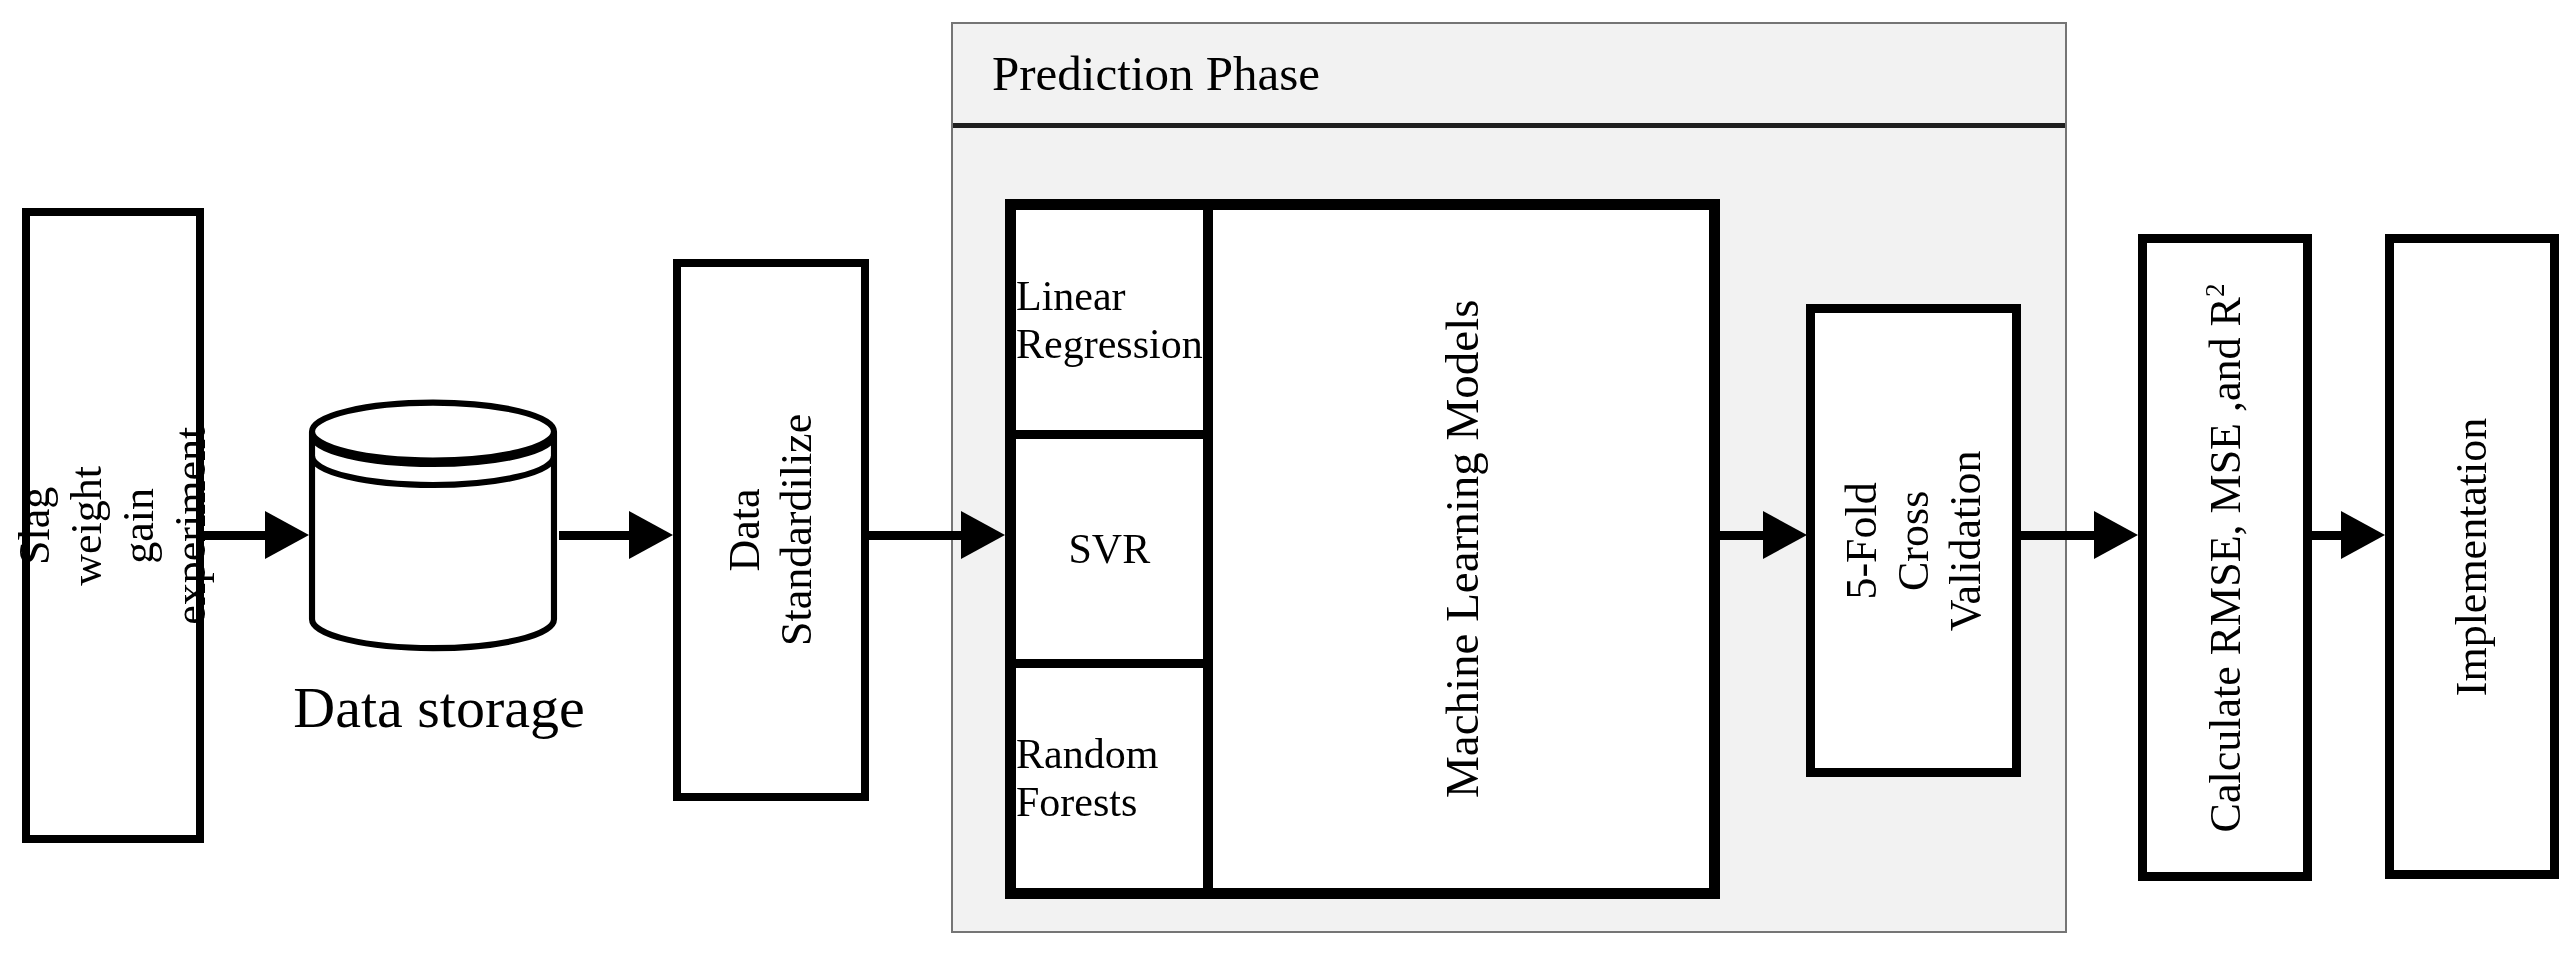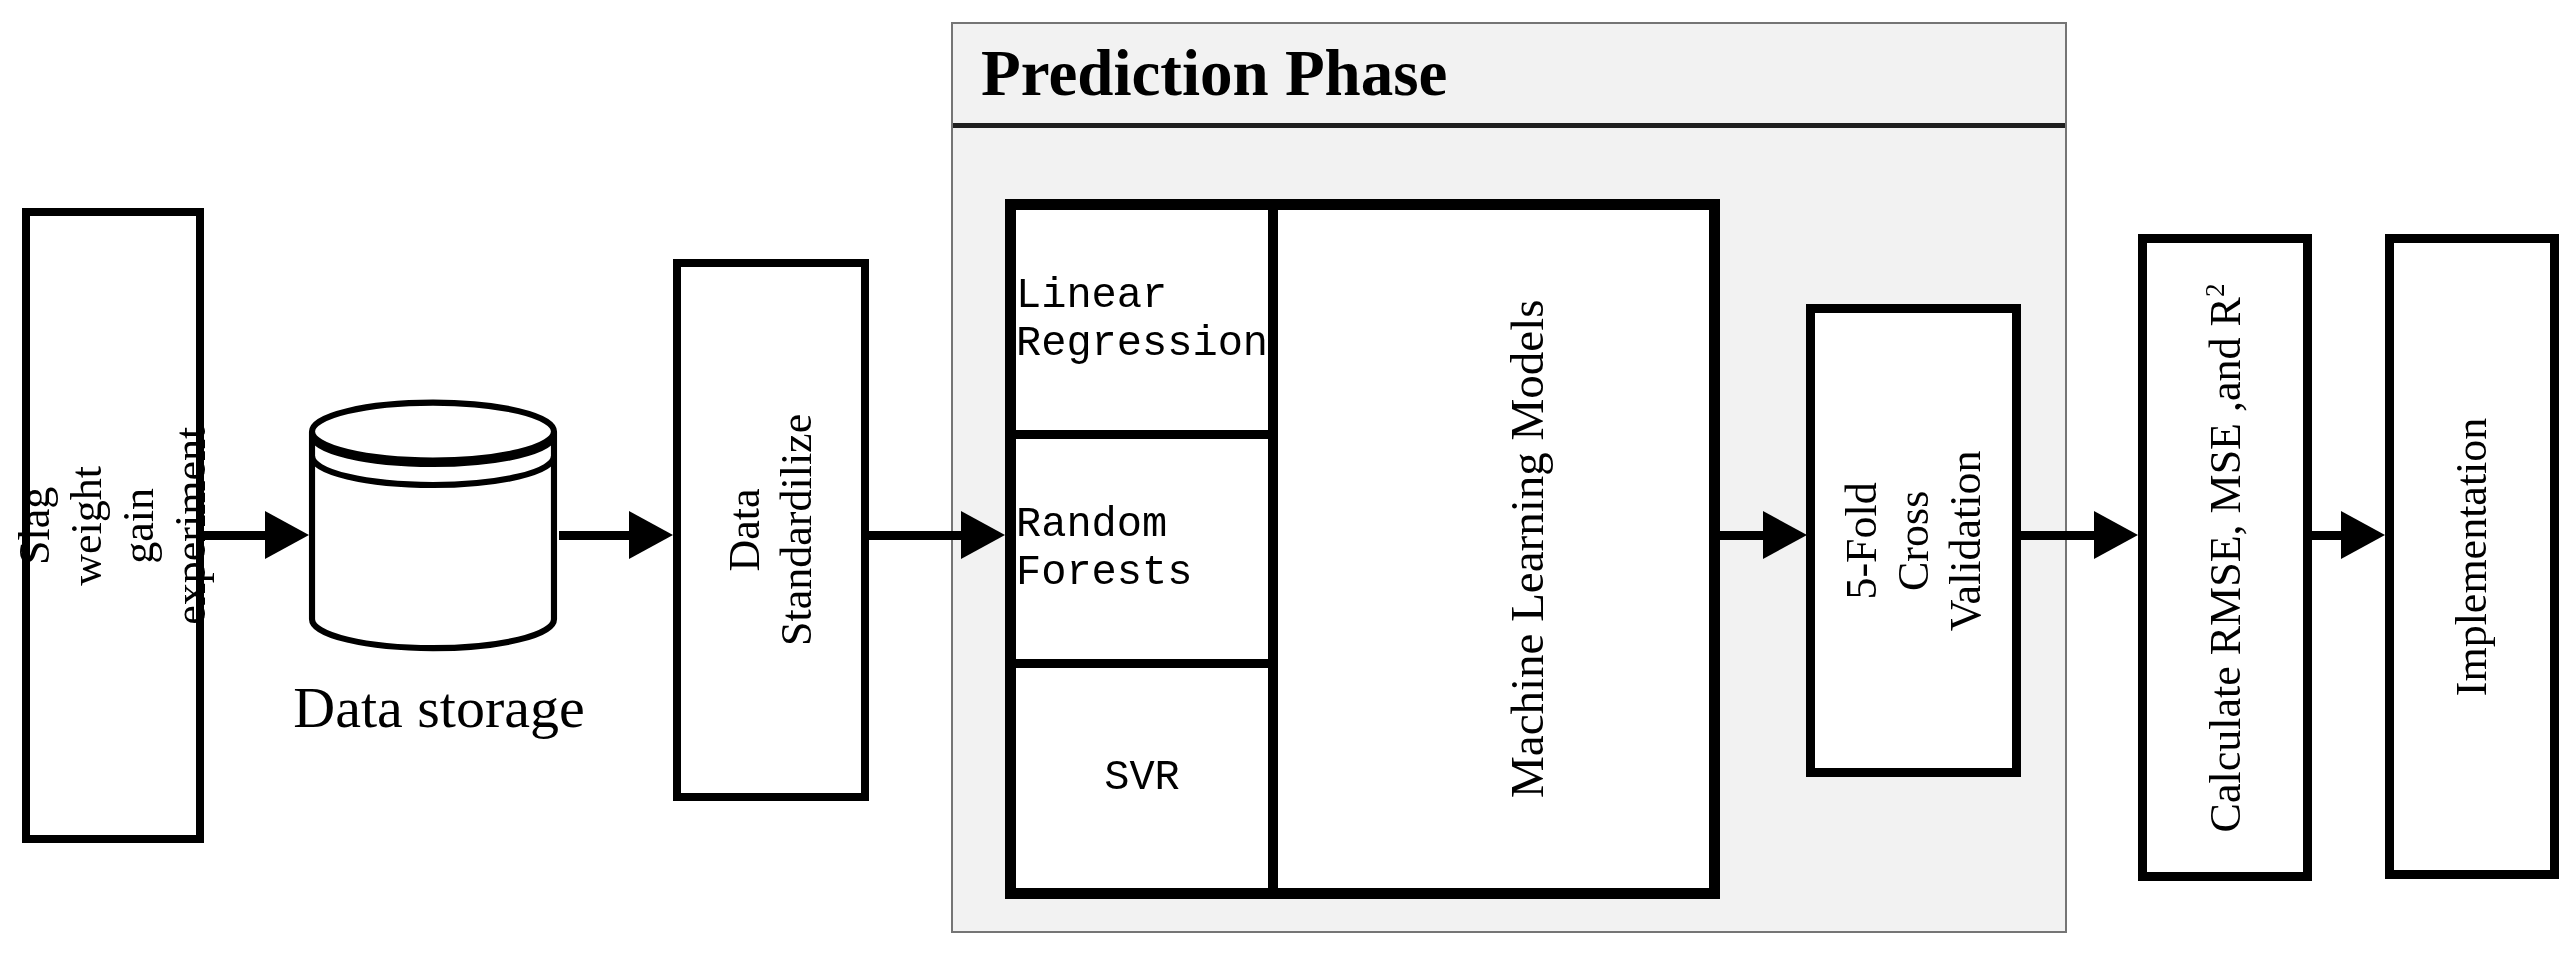--- a/index.html
+++ b/index.html
@@ -41,23 +41,23 @@
     background: #f2f2f2;
     border: 2.6px solid #757575;
   }
   .phase-header {
     height: 99px;
     border-bottom: 5.3px solid #1f1f1f;
     display: flex;
     align-items: center;
   }
   .phase-title {
-    font-weight: bold;
-    font-size: 65px;
-    padding-left: 28px;
+    font-weight: normal;
+    font-size: 49px;
+    padding-left: 39px;
   }
 
   
   .models {
     left: 1005px; top: 199px; width: 715px; height: 700px;
     background: #fff;
     border: 11.4px solid #000;
     display: flex;
     flex-direction: row;
   }
@@ -67,21 +67,20 @@
     display: flex;
     flex-direction: column;
   }
   .model-cell {
     flex: 1;
     display: flex;
     align-items: center;
     justify-content: center;
     font-size: 42px;
     border-bottom: 9.7px solid #000;
-    font-family: Liberation Mono, monospace;
   }
   .model-cell:last-child { border-bottom: none; }
   .models-side {
     flex: 1;
     display: flex;
     align-items: center;
     justify-content: center;
   }
   .models-side .vtext { font-size: 47px; }
 
@@ -129,22 +128,22 @@
 
 <div class="abs caption" style="left:237px; top:674px; width:404px;">Data storage</div>
 
 <div class="abs node" style="left:673px; top:259px; width:196px; height:542px;">
   <div class="vtext">Data Standardilize</div>
 </div>
 
 <div class="abs models">
   <div class="models-rows">
     <div class="model-cell">Linear Regression</div>
+    <div class="model-cell">SVR</div>
     <div class="model-cell">Random Forests</div>
-    <div class="model-cell">SVR</div>
   </div>
   <div class="models-side">
     <div class="vtext nowrap">Machine Learning Models</div>
   </div>
 </div>
 
 <div class="abs node b11" style="left:1806px; top:304px; width:215px; height:473px;">
   <div class="vtext">5-Fold Cross
 Validation</div>
 </div>

